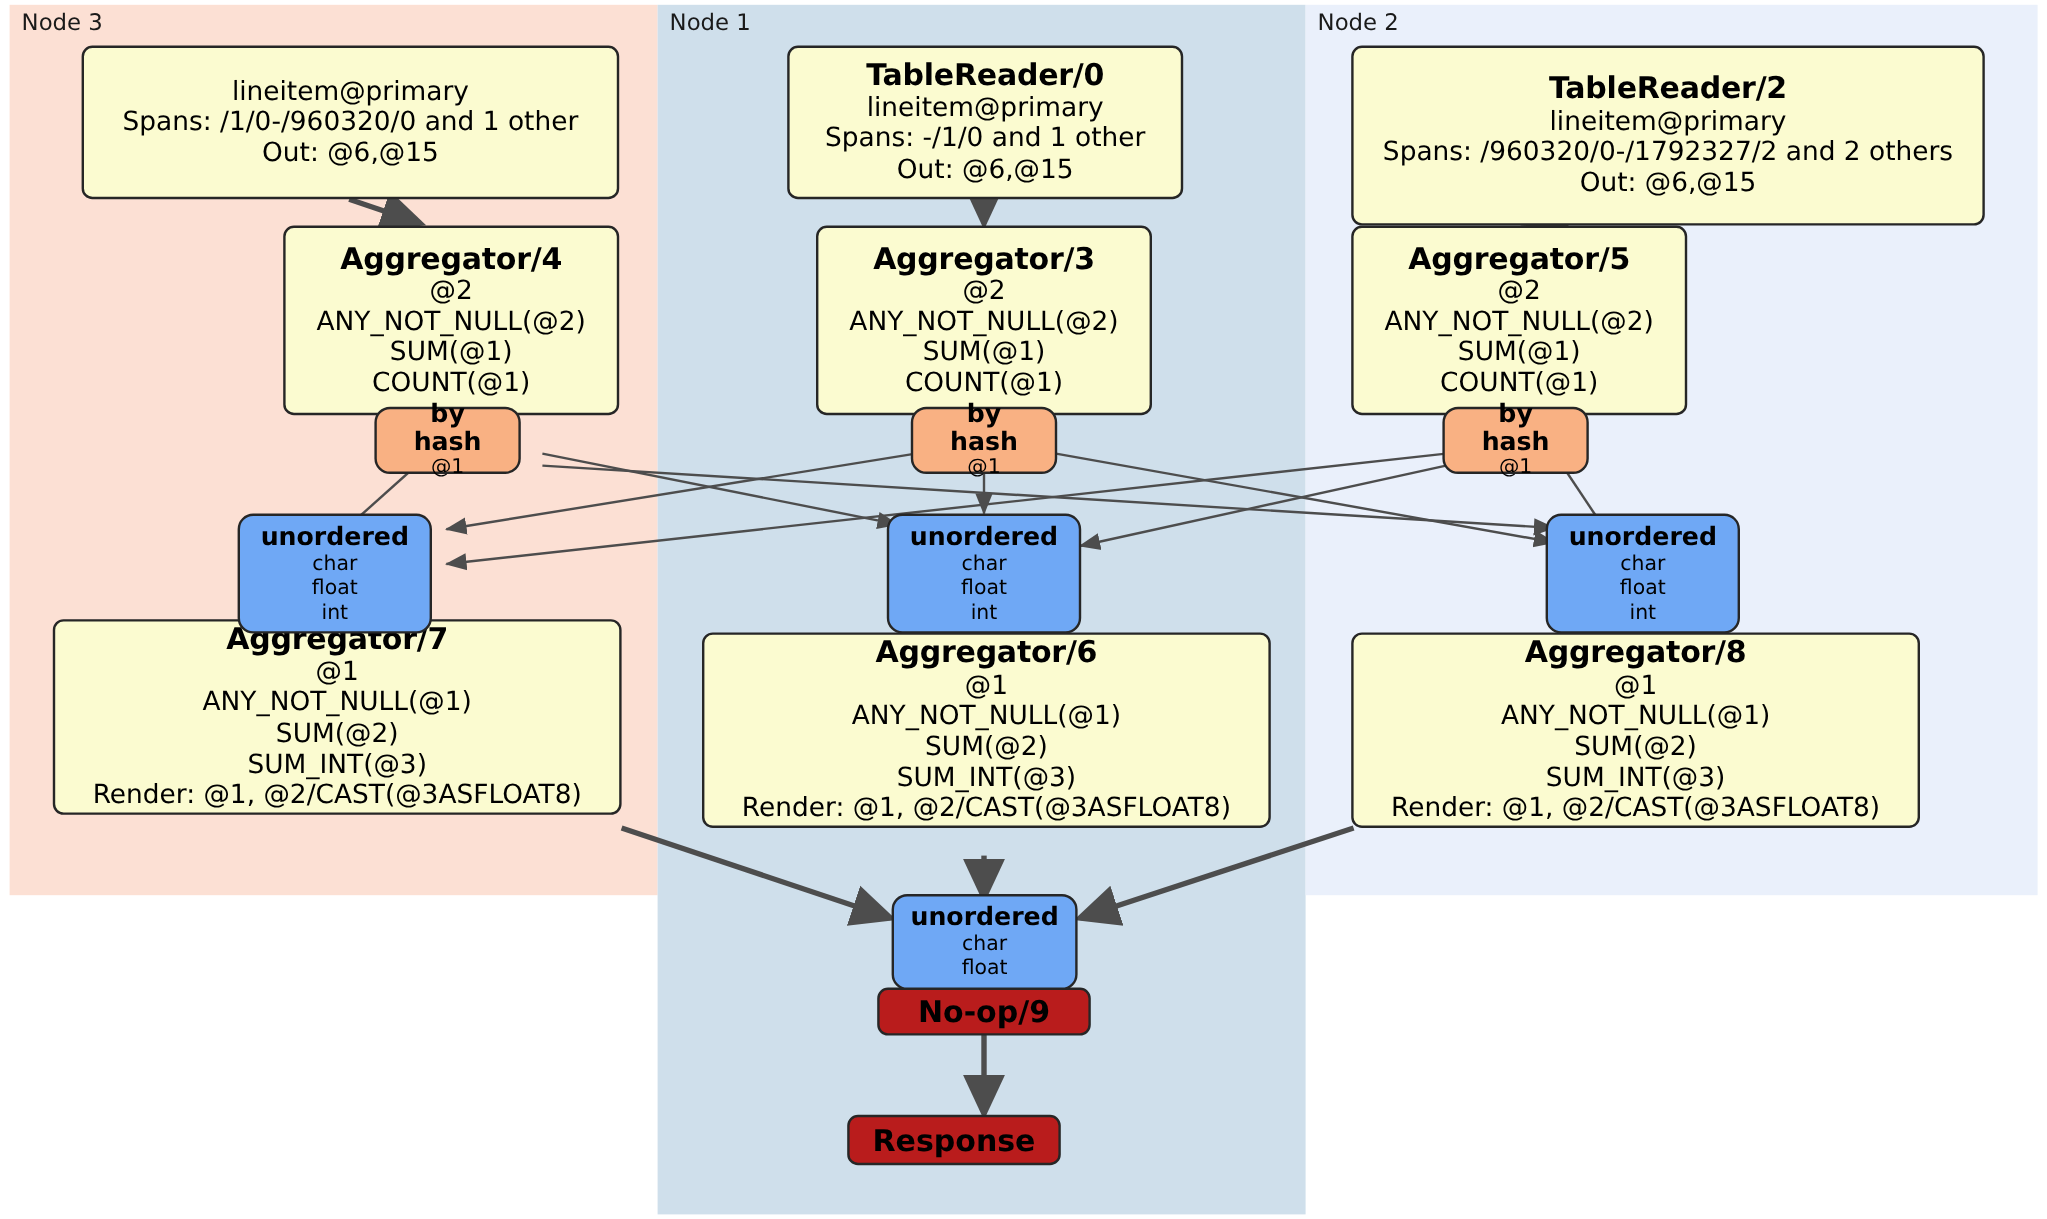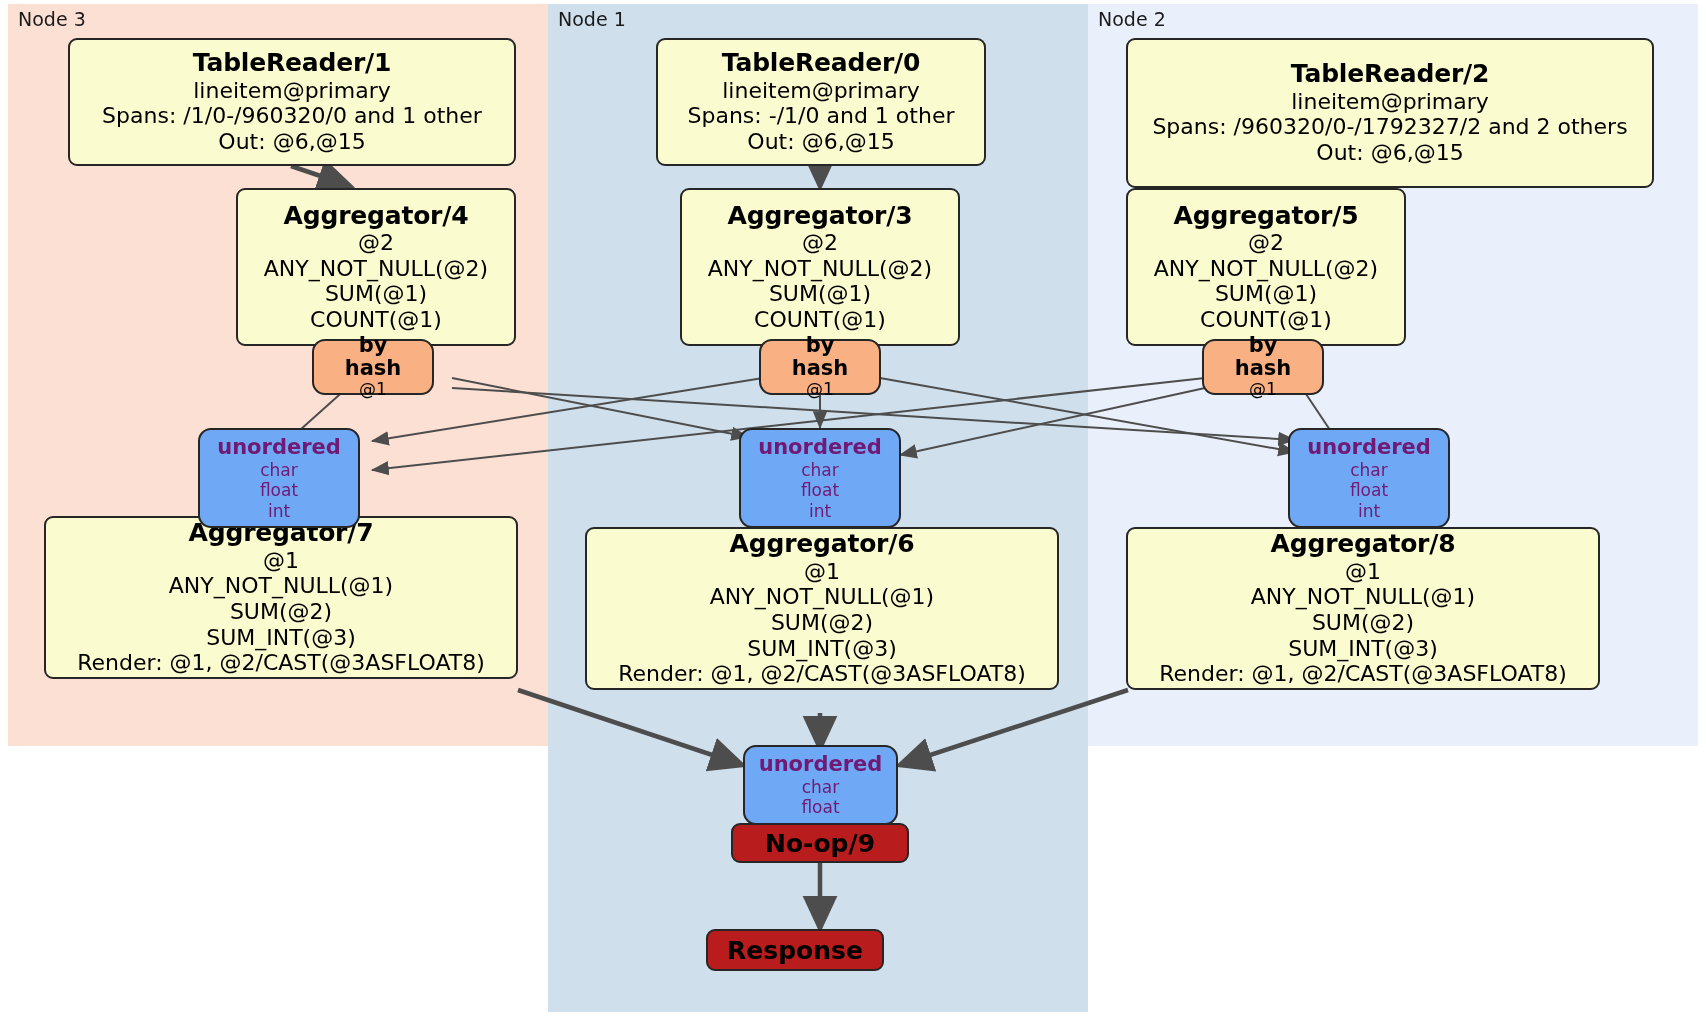--- a/index.html
+++ b/index.html
@@ -41,21 +41,21 @@
     text-align:center;color:#000;
     display:flex;flex-direction:column;justify-content:center;
     padding:2px 22px;
   }
   .router .title{font-weight:bold;font-size:21px;line-height:1.1;}
   .router .line{font-size:17px;line-height:1.15;}
 
   .sync{
     position:absolute;box-sizing:border-box;
     background:#6fa8f5;border:2px solid #262626;border-radius:13px;
-    text-align:center;color:#701a75;
+    text-align:center;color:#000000;
     display:flex;flex-direction:column;justify-content:center;
     padding:3px 10px;
   }
   .sync .title{font-weight:bold;font-size:21px;line-height:1.18;}
   .sync .line{font-size:17px;line-height:1.2;}
 
   .small-proc{
     position:absolute;box-sizing:border-box;
     background:#b91c1c;border:2px solid #262626;border-radius:9px;
     display:flex;align-items:center;justify-content:center;
@@ -112,21 +112,20 @@
 
       <path d="M518,690 L742,765" stroke-width="4.5" marker-end="url(#ah)"></path>
       <path d="M820,713 L820,748" stroke-width="4.5" marker-end="url(#ah)"></path>
       <path d="M1128,690 L900,765" stroke-width="4.5" marker-end="url(#ah)"></path>
 
       <path d="M820,862 L820,928" stroke-width="4.5" marker-end="url(#ah)"></path>
     </g>
   </svg>
 
   <div class="proc layer-proc" style="left:68px;top:38px;width:448px;height:128px;">
-    <div class="title">TableReader/1</div>
     <div class="line">lineitem@primary</div>
     <div class="line">Spans: /1/0-/960320/0 and 1 other</div>
     <div class="line">Out: @6,@15</div>
   </div>
 
   <div class="proc layer-proc" style="left:236px;top:188px;width:280px;height:158px;">
     <div class="title">Aggregator/4</div>
     <div class="line">@2</div>
     <div class="line">ANY_NOT_NULL(@2)</div>
     <div class="line">SUM(@1)</div>

